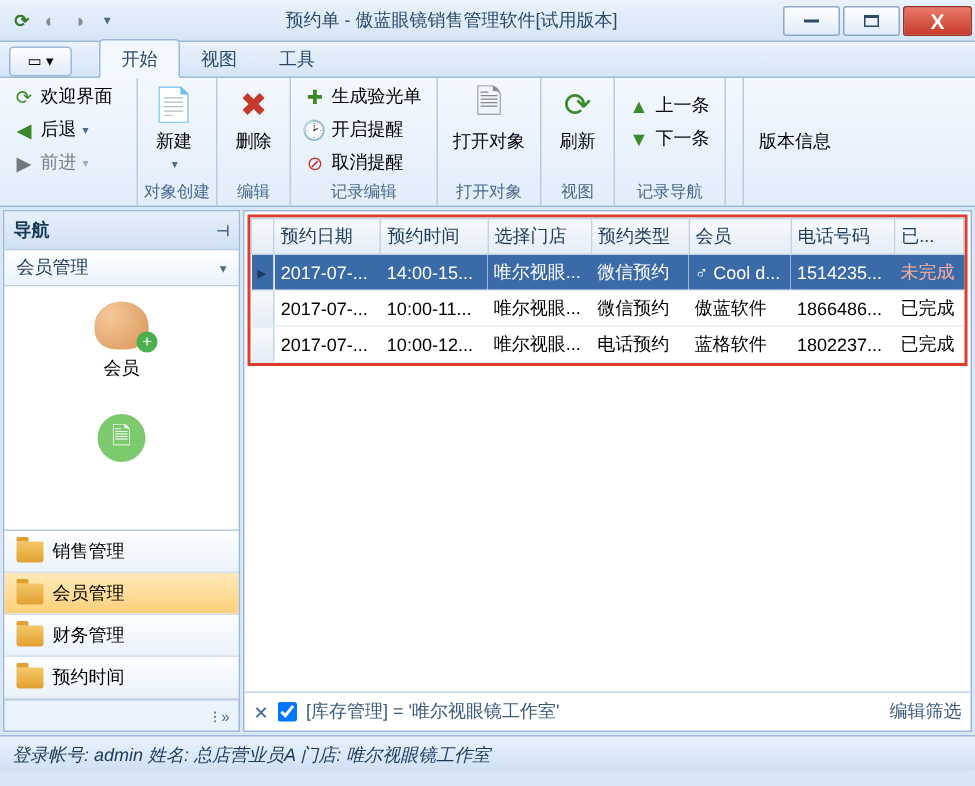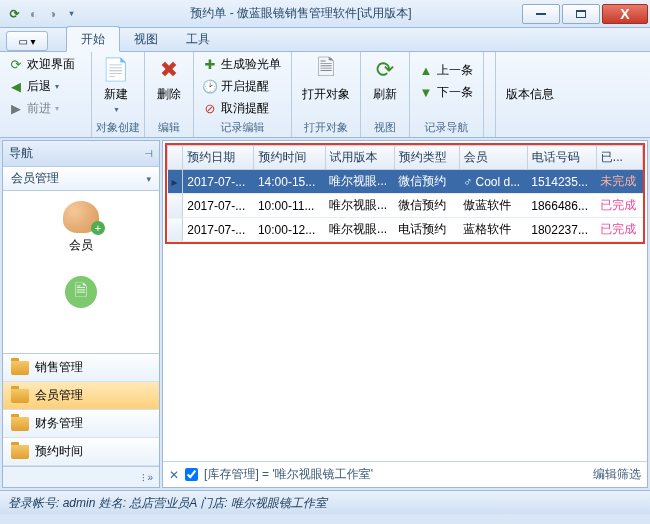--- a/index.html
+++ b/index.html
@@ -26,21 +26,21 @@
 .rgroup-label { text-align: center; color: #4a6a8a; font-size: 11px; padding: 1px 0 2px; }
 .rbtn-big { display: flex; flex-direction: column; align-items: center; padding: 2px 6px; gap: 2px; cursor: pointer; min-width: 40px; }
 .rbtn-big .icn { width: 28px; height: 28px; display: flex; align-items: center; justify-content: center; font-size: 22px; }
 .rbtn-sm { display: flex; align-items: center; gap: 3px; padding: 2px 4px; cursor: pointer; white-space: nowrap; }
 .rbtn-sm .icn { width: 16px; height: 16px; display: inline-flex; align-items: center; justify-content: center; font-size: 13px; }
 .rcol { display: flex; flex-direction: column; gap: 1px; }
 .arrow-down::after { content: "▾"; font-size: 8px; color: #4a6a8a; margin-left: 1px; }
 
 .workspace { display: flex; height: 352px; background: #d8e6f5; padding: 2px; gap: 2px; }
 .nav { width: 158px; background: #eaf2fb; border: 1px solid #9db8d9; display: flex; flex-direction: column; }
-.nav-title { background: linear-gradient(#e8f0fa,#cfe0f4); padding: 4px 6px; color: #1a3a5a; font-weight: normal; border-bottom: 1px solid #b8ccde; display: flex; justify-content: space-between; align-items: center; }
+.nav-title { background: linear-gradient(#e8f0fa,#cfe0f4); padding: 4px 6px; color: #1a3a5a; font-weight: bold; border-bottom: 1px solid #b8ccde; display: flex; justify-content: space-between; align-items: center; }
 .nav-title span.pin { font-size: 10px; color: #4a6a8a; }
 .nav-sec { background: linear-gradient(#fff,#eaf2fb); border-bottom: 1px solid #b8ccde; padding: 3px 8px; color: #1a3a5a; display: flex; align-items: center; justify-content: space-between; }
 .nav-body { flex: 1; background: #fff; display: flex; flex-direction: column; align-items: center; padding-top: 10px; gap: 4px; }
 .nav-member-icn { width: 36px; height: 32px; background: radial-gradient(circle at 30% 30%,#f5c89a,#d89555); border-radius: 50% 50% 40% 40%; position: relative; }
 .nav-member-icn::after { content: "+"; position: absolute; right: -6px; bottom: -2px; width: 14px; height: 14px; background: #4caf50; color: #fff; border-radius: 50%; font-size: 11px; text-align: center; line-height: 14px; }
 .nav-doc-icn { width: 32px; height: 32px; background: #7cc96e; border-radius: 50%; margin-top: 18px; display: flex; align-items: center; justify-content: center; color: #fff; font-size: 16px; }
 .nav-cats { border-top: 1px solid #b8ccde; text-align: center; }
 .nav-cat { display: flex; align-items: center; gap: 6px; padding: 5px 8px; border-bottom: 1px solid #d5e0ee; background: linear-gradient(#fdfefe,#eaf2fb); cursor: pointer; }
 .nav-cat.active { background: linear-gradient(#ffe9b8,#fdd07a); }
 .folder { width: 18px; height: 14px; background: linear-gradient(#f5c868,#e0a030); border-radius: 1px 1px 2px 2px; position: relative; }
@@ -48,21 +48,21 @@
 .nav-footer { padding: 3px 6px; color: #4a6a8a; text-align: right; border-top: 1px solid #b8ccde; font-size: 10px; }
 
 .main { flex: 1; background: #fff; border: 1px solid #9db8d9; display: flex; flex-direction: column; }
 .grid-wrap { border: 2px solid #e03a2a; margin: 2px; }
 .grid { width: 100%; border-collapse: collapse; }
 .grid th { background: linear-gradient(#f8fafd,#e4ecf6); border: 1px solid #c4d2e4; padding: 3px 4px; text-align: left; font-weight: normal; color: #1a3a5a; white-space: nowrap; overflow: hidden; }
 .grid td { border-bottom: 1px solid #e4ecf6; padding: 3px 4px; white-space: nowrap; overflow: hidden; }
 .grid tr.sel td { background: #3a6aa8; color: #fff; }
 .row-ind { width: 14px; background: linear-gradient(#f8fafd,#e4ecf6); border-right: 1px solid #c4d2e4; }
 .grid tr.sel .row-ind { color: #1a3a5a; }
-.status-done { color: #ec4899; }
+.status-done { color: #000000; }
 .status-undone { color: #c73a2a; }
 .grid tr.sel .status-undone { color: #ffb0a0; }
 .grid-fill { flex: 1; }
 .filter-bar { border-top: 1px solid #c4d2e4; padding: 4px 6px; display: flex; align-items: center; gap: 6px; color: #3a5a7a; }
 .filter-bar .x { color: #3a6aa8; cursor: pointer; }
 .filter-bar .edit { margin-left: auto; cursor: pointer; }
 
 .statusbar { height: 24px; background: linear-gradient(#eaf2fb,#cfe0f4); border-top: 1px solid #9db8d9; padding: 4px 8px; color: #1a3a5a; font-style: italic; }
 
 .c-green { color: #3a8a2a; }
@@ -248,21 +248,21 @@
             <col style="width:62px">
             <col style="width:64px">
             <col style="width:66px">
             <col style="width:44px">
           </colgroup>
         <thead>
             <tr id="grid-head">
               <th class="row-ind"></th>
               <th>预约日期</th>
               <th>预约时间</th>
-              <th>试用版本</th>
+              <th>选择门店</th>
               <th>预约类型</th>
               <th>会员</th>
               <th>电话号码</th>
               <th>已...</th>
             </tr>
           </thead>
         <tbody id="grid-body">
             <tr class="sel">
               <td class="row-ind">▸</td>
               <td>2017-07-...</td>

